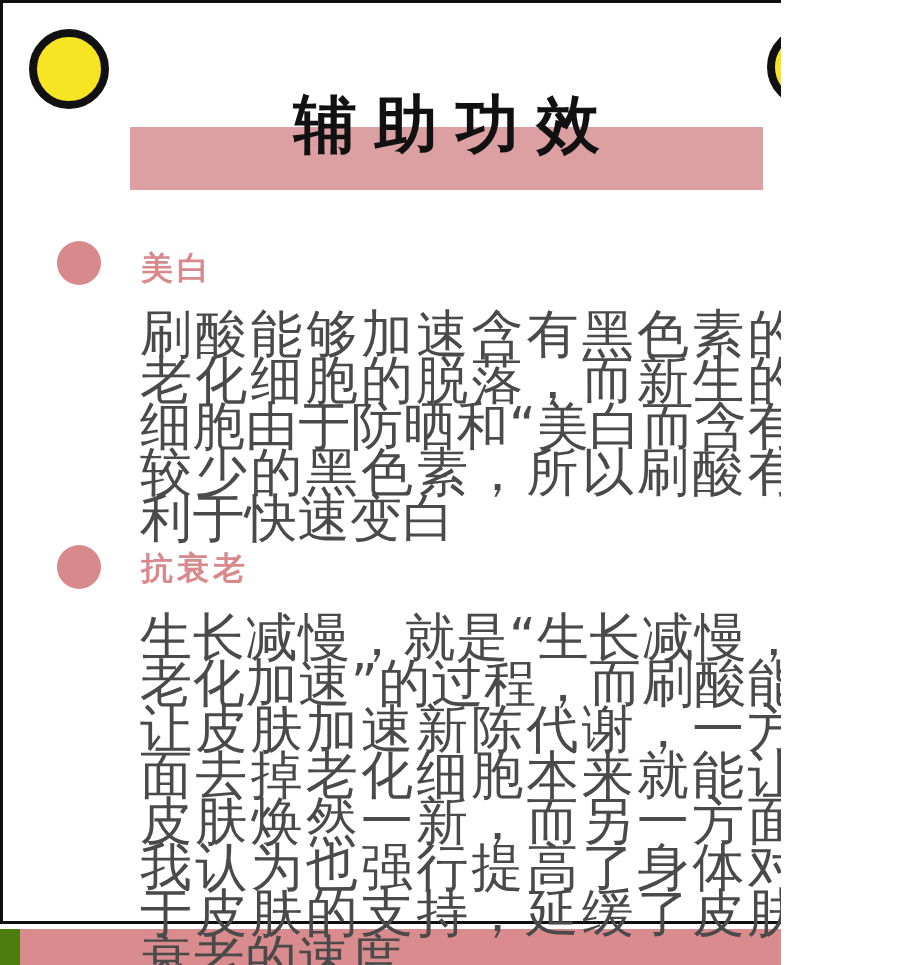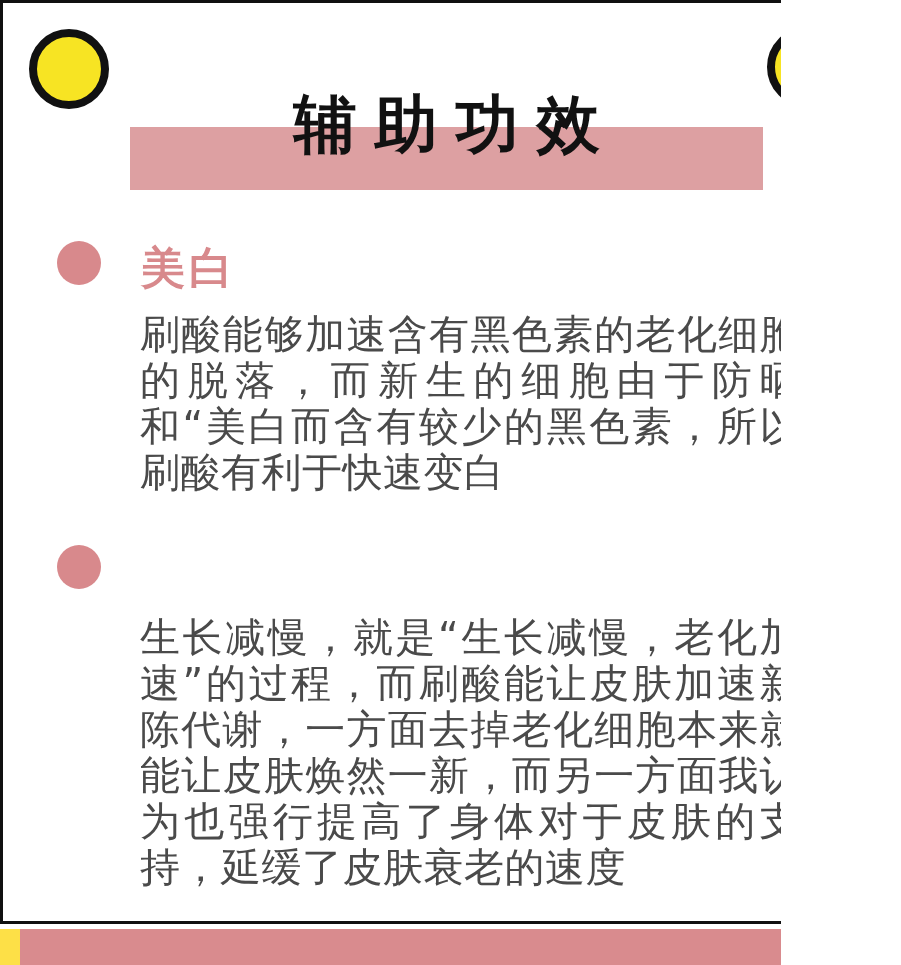--- a/index.html
+++ b/index.html
@@ -1,17 +1,17 @@
 <!DOCTYPE html>
 <html><head>
 <meta charset="utf-8">
 <style>
   html,body{margin:0;padding:0;background:#ffffff;}
   .stage{
-    position:relative;width:781px;height:965px;background:#fde047;overflow:hidden;
+    position:relative;width:781px;height:965px;background:#4d7c0f;overflow:hidden;
     font-family:"DejaVu Sans",sans-serif;
   }
   
   .backdrop{
     position:absolute;left:20px;top:47px;width:881px;height:918px;
     background:#d98b8e;
   }
   
   .card{
     position:absolute;left:0;top:0;width:881px;height:929px;background:#ffffff;
@@ -37,28 +37,28 @@
     letter-spacing:18px;text-indent:18px;white-space:nowrap;
   }
   .bullet{
     position:absolute;left:57px;width:44px;height:44px;border-radius:50%;
     background:#d8898c;
   }
   .bullet.b1{top:241px;}
   .bullet.b2{top:545px;}
   .section-heading{
     position:absolute;left:141px;margin:0;
-    font-size:44px;line-height:54px;font-weight:700;color:#d8898c;
+    font-size:32px;line-height:54px;font-weight:700;color:#d8898c;
     letter-spacing:4px;white-space:nowrap;
   }
   .section-heading.h1{top:241px;}
   .section-heading.h2{top:541px;}
   .body-text{
     position:absolute;left:140px;width:660px;margin:0;
-    font-size:40px;line-height:46px;font-weight:500;color:#4a4a4a;
+    font-size:52px;line-height:46px;font-weight:500;color:#4a4a4a;
     letter-spacing:0.5px;word-break:break-all;overflow-wrap:break-word;
     text-align:justify;
   }
   .body-text.p1{top:311px;}
   .body-text.p2{top:614px;}
 </style>
 </head>
 <body>
 
 <div class="stage">
@@ -72,16 +72,17 @@
     <div class="decor-circle right"></div>
 
     <div class="banner"></div>
     <h1 class="title">辅助功效</h1>
 
     <span class="bullet b1"></span>
     <h2 class="section-heading h1">美白</h2>
     <p class="body-text p1">刷酸能够加速含有黑色素的老化细胞的脱落，而新生的细胞由于防晒和“美白而含有较少的黑色素，所以刷酸有利于快速变白</p>
 
     <span class="bullet b2"></span>
+    <h2 class="section-heading h2">抗衰老</h2>
     <p class="body-text p2">生长减慢，就是“生长减慢，老化加速”的过程，而刷酸能让皮肤加速新陈代谢，一方面去掉老化细胞本来就能让皮肤焕然一新，而另一方面我认为也强行提高了身体对于皮肤的支持，延缓了皮肤衰老的速度</p>
   </div>
 
 </div>
 
 </body></html>

